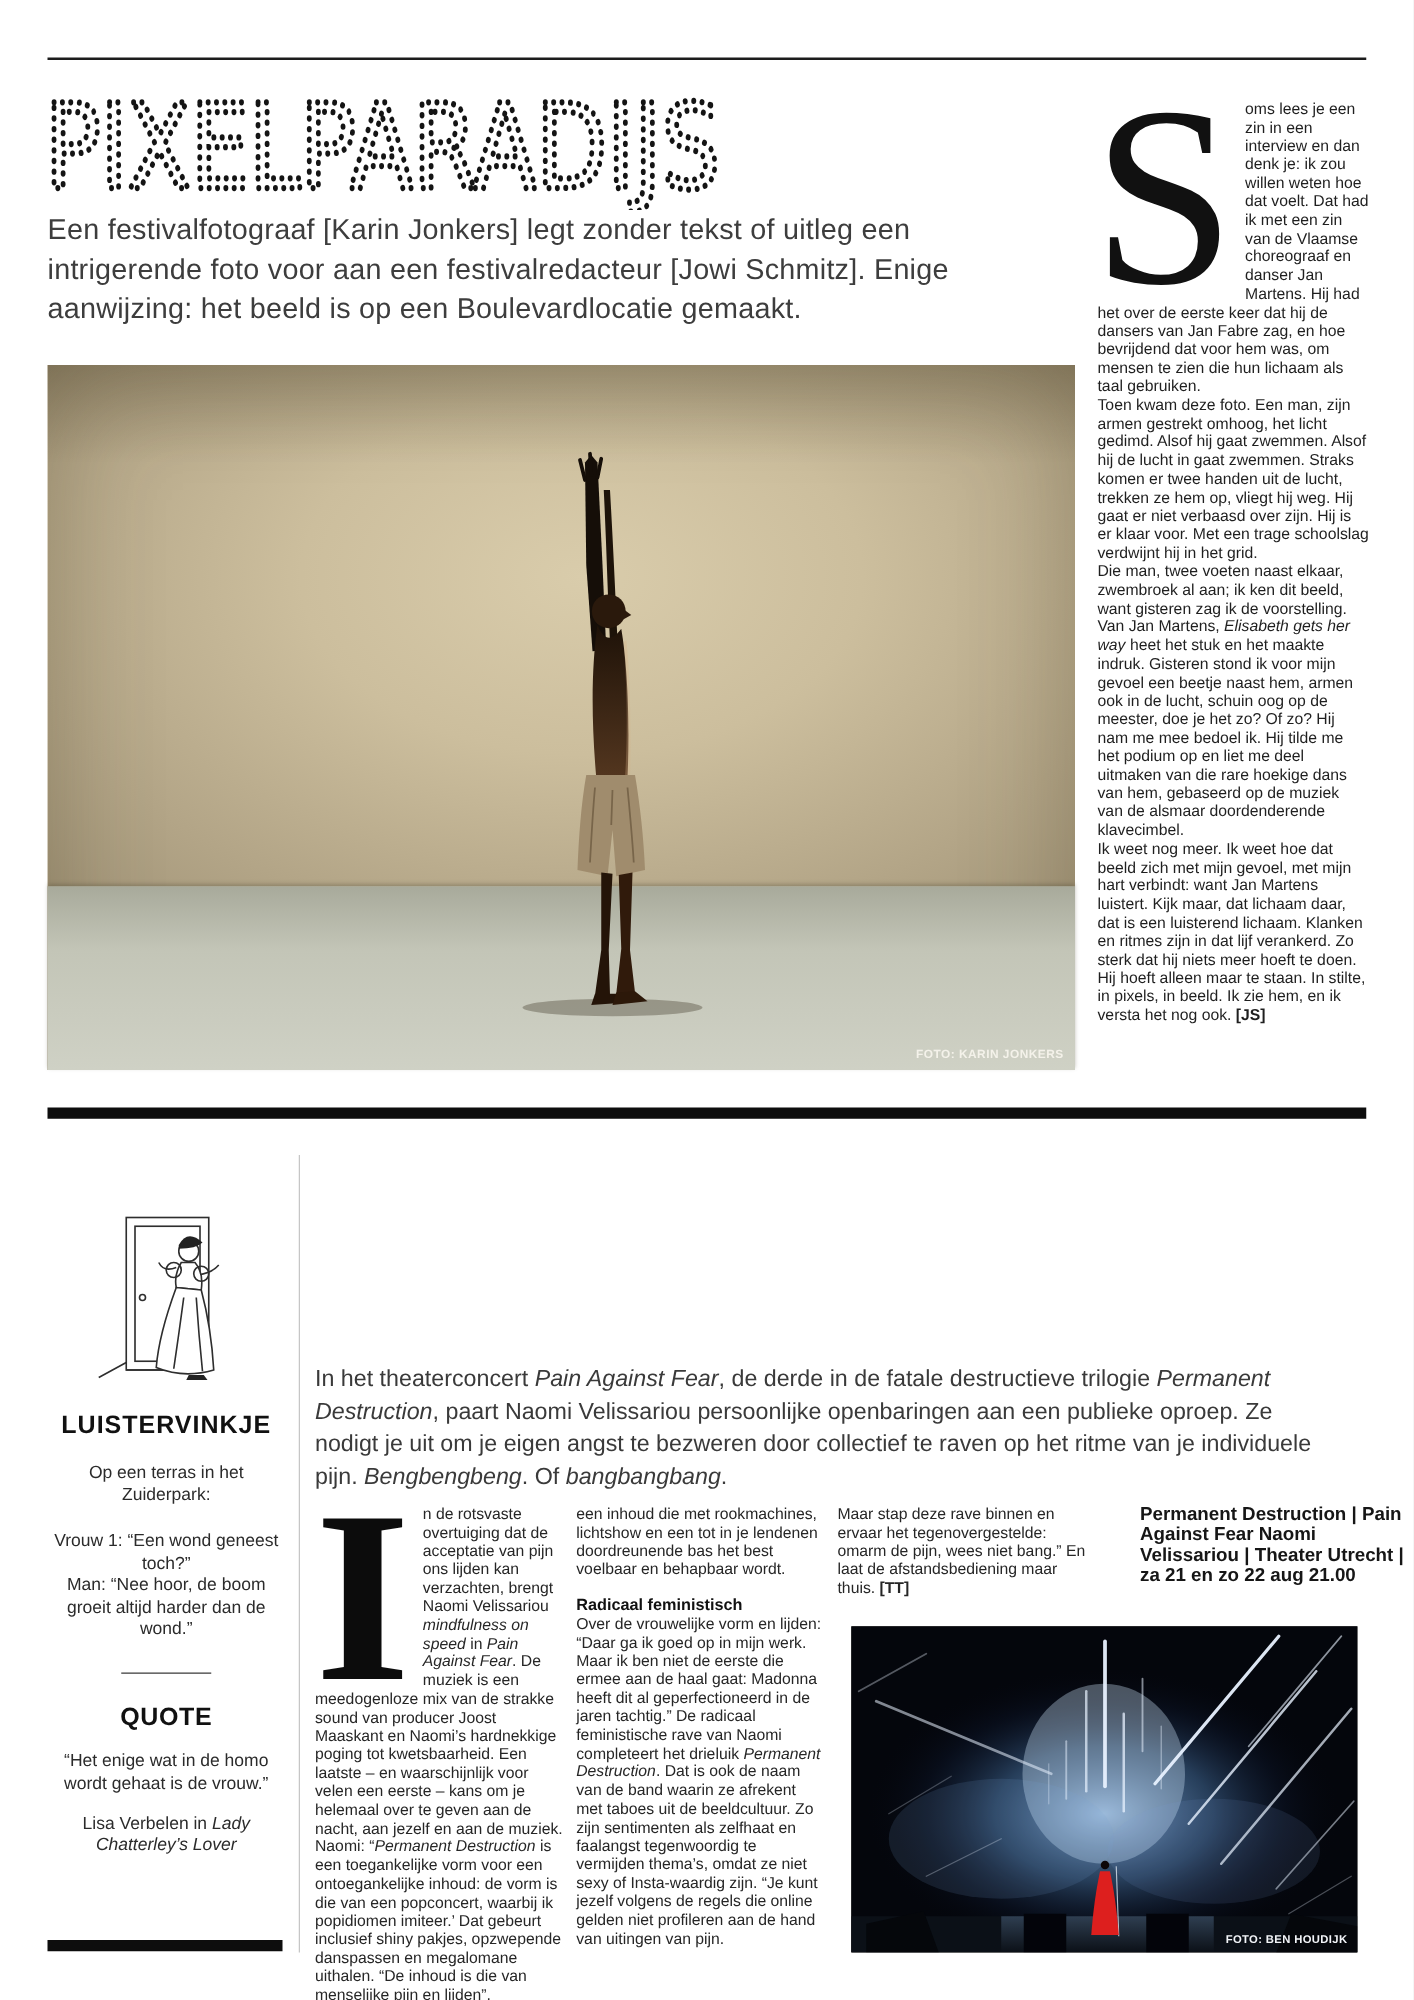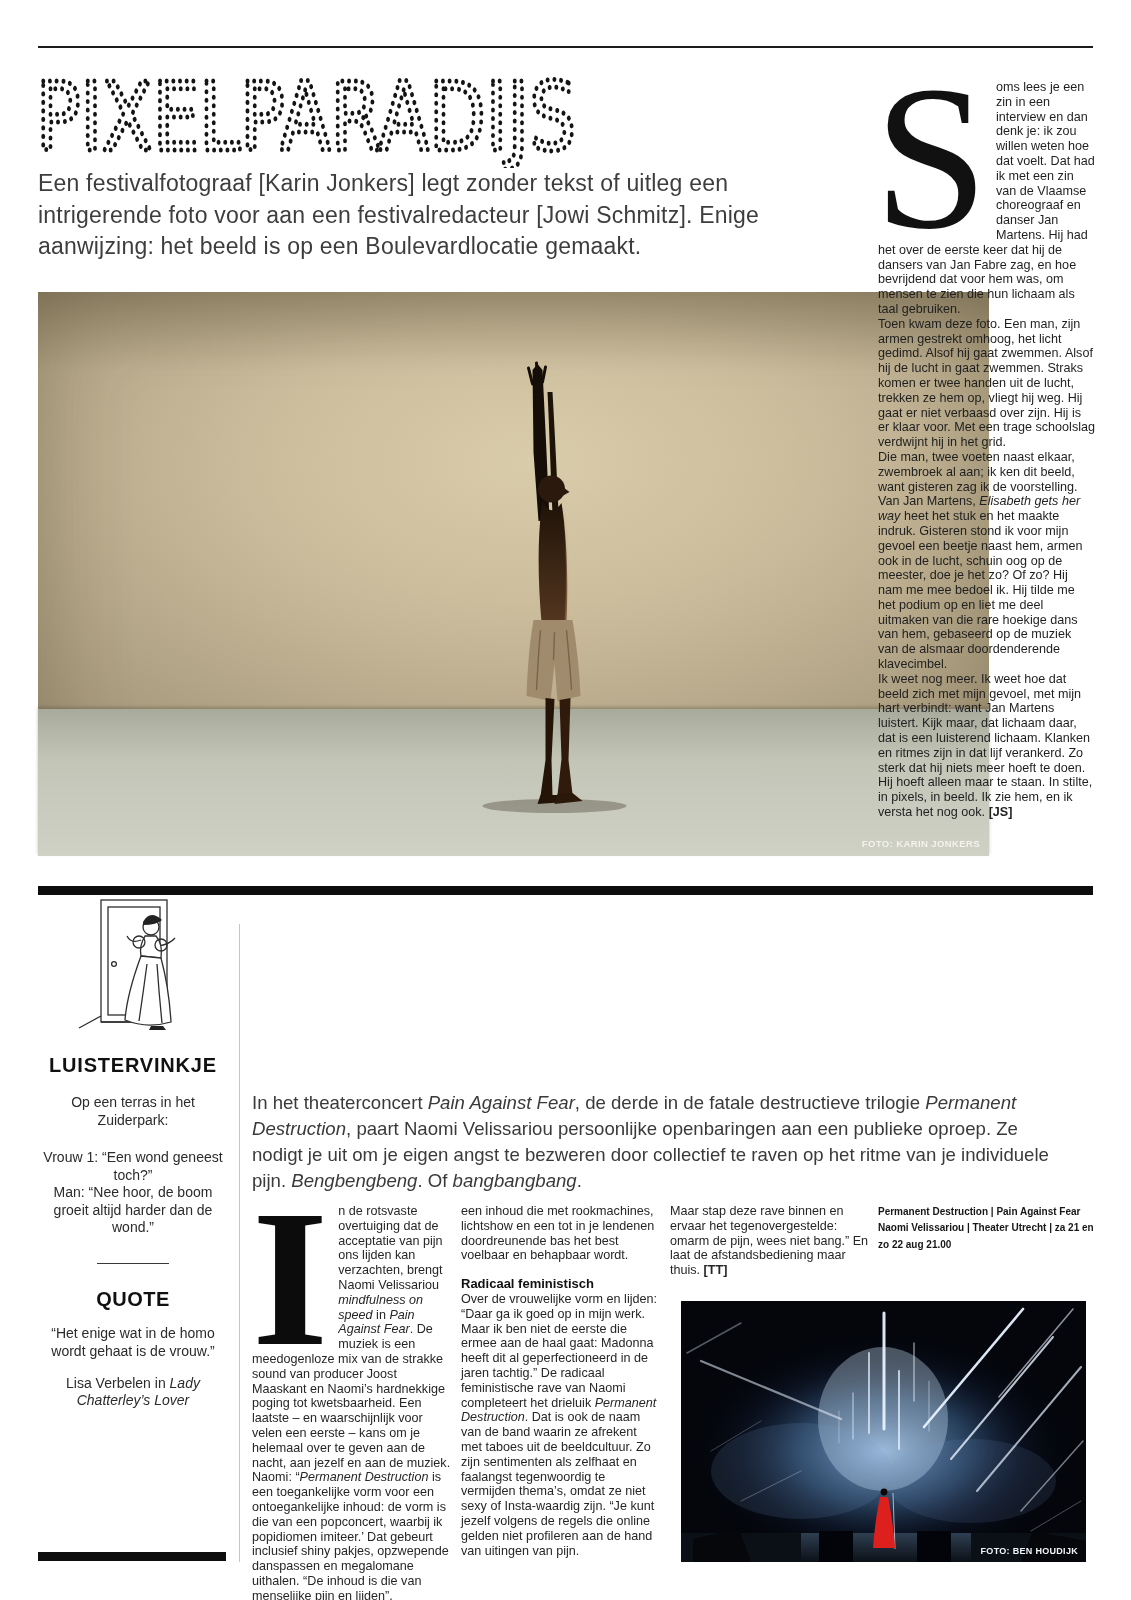--- a/index.html
+++ b/index.html
@@ -14,21 +14,21 @@
   .rule-top { position:absolute; left:38px; top:46px; width:1055px; height:2px; background:#1c1c1c; }
   .masthead { position:absolute; left:34px; top:70px; }
 
   .intro {
     position:absolute; left:38px; top:168px; width:770px;
     font-size:23px; line-height:31.5px; color:#3d3d3d; letter-spacing:.2px;
   }
 
   
   .stage-photo {
-    position:absolute; left:38px; top:292px; width:951px; height:564px;
+    position:absolute; left:38px; top:292px; width:822px; height:564px;
     background:
       linear-gradient(180deg, rgba(40,30,10,.22), rgba(0,0,0,0) 14%, rgba(0,0,0,0) 80%, rgba(0,0,0,.08)),
       radial-gradient(ellipse 78% 72% at 52% 30%, #d9ccab 0%, #ccbe9d 35%, #b3a587 70%, #9d9074 100%);
     box-shadow: inset 0 0 90px rgba(70,58,34,.30);
   }
   .stage-floor {
     position:absolute; left:0; top:74%; width:100%; height:26%;
     background: linear-gradient(180deg, #a8aa9b 0%, #c3c5b7 35%, #cfd1c5 100%);
     box-shadow: 0 -2px 3px rgba(80,75,55,.35);
   }
@@ -45,21 +45,21 @@
   }
   .pp-col p { margin:0; }
   .dropcap-s {
     float:left; font-family:"Liberation Serif", serif; font-weight:400;
     font-size:205px; line-height:148px; margin:4px 8px 0 -4px; color:#111;
   }
 
   .rule-thick { position:absolute; left:38px; top:886px; width:1055px; height:9px; background:#0d0d0d; }
 
   
-  .sidebar { position:absolute; left:38px; top:888px; width:190px; text-align:center; color:#2b2b2b; }
+  .sidebar { position:absolute; left:38px; top:962px; width:190px; text-align:center; color:#2b2b2b; }
   .sb-illo { margin:6px auto 0; }
   .sb-heading { font-size:20px; font-weight:bold; letter-spacing:.8px; margin-top:16px; color:#111; }
   .sb-loc { font-size:14px; line-height:18px; margin-top:16px; }
   .sb-dialog { font-size:14px; line-height:17.6px; margin-top:20px; }
   .sb-dialog p { margin:0; }
   .sb-divider { width:72px; height:1.5px; background:#3a3a3a; margin:26px auto 24px; }
   .sb-quote-heading { font-size:20px; font-weight:bold; letter-spacing:.5px; color:#111; }
   .sb-quote { font-size:14px; line-height:17.6px; margin-top:14px; }
   .sb-attr { font-size:14px; line-height:17.6px; margin-top:14px; }
   .sb-bar { position:absolute; left:38px; top:1552px; width:188px; height:9px; background:#0d0d0d; }
@@ -74,21 +74,21 @@
   }
   .standfirst {
     position:absolute; left:252px; top:1090px; width:800px;
     font-size:18.6px; line-height:26px; color:#3a3a3a;
   }
   .bodycol { position:absolute; top:1204px; font-size:12.6px; line-height:14.8px; color:#262626; }
   .bodycol p { margin:0; }
   .col1 { left:252px; width:200px; }
   .col2 { left:461px; width:199px; }
   .col3 { left:670px; width:199px; }
-  .col4 { left:878px; width:218px; font-weight:bold; font-size:10px; line-height:16.4px; color:#161616; }
+  .col4 { left:912px; width:218px; font-weight:bold; font-size:15px; line-height:16.4px; color:#161616; }
   .dropcap-i {
     float:left; font-family:"Liberation Serif", serif; font-weight:bold;
     font-size:196px; line-height:140px; margin:4px 10px 0 0; color:#0c0c0c;
   }
   .subhead { font-weight:bold; font-size:13px; margin-top:14px !important; color:#111; }
 
   
   .concert-photo {
     position:absolute; left:681px; top:1301px; width:405px; height:261px;
     background:#000000; overflow:hidden;

